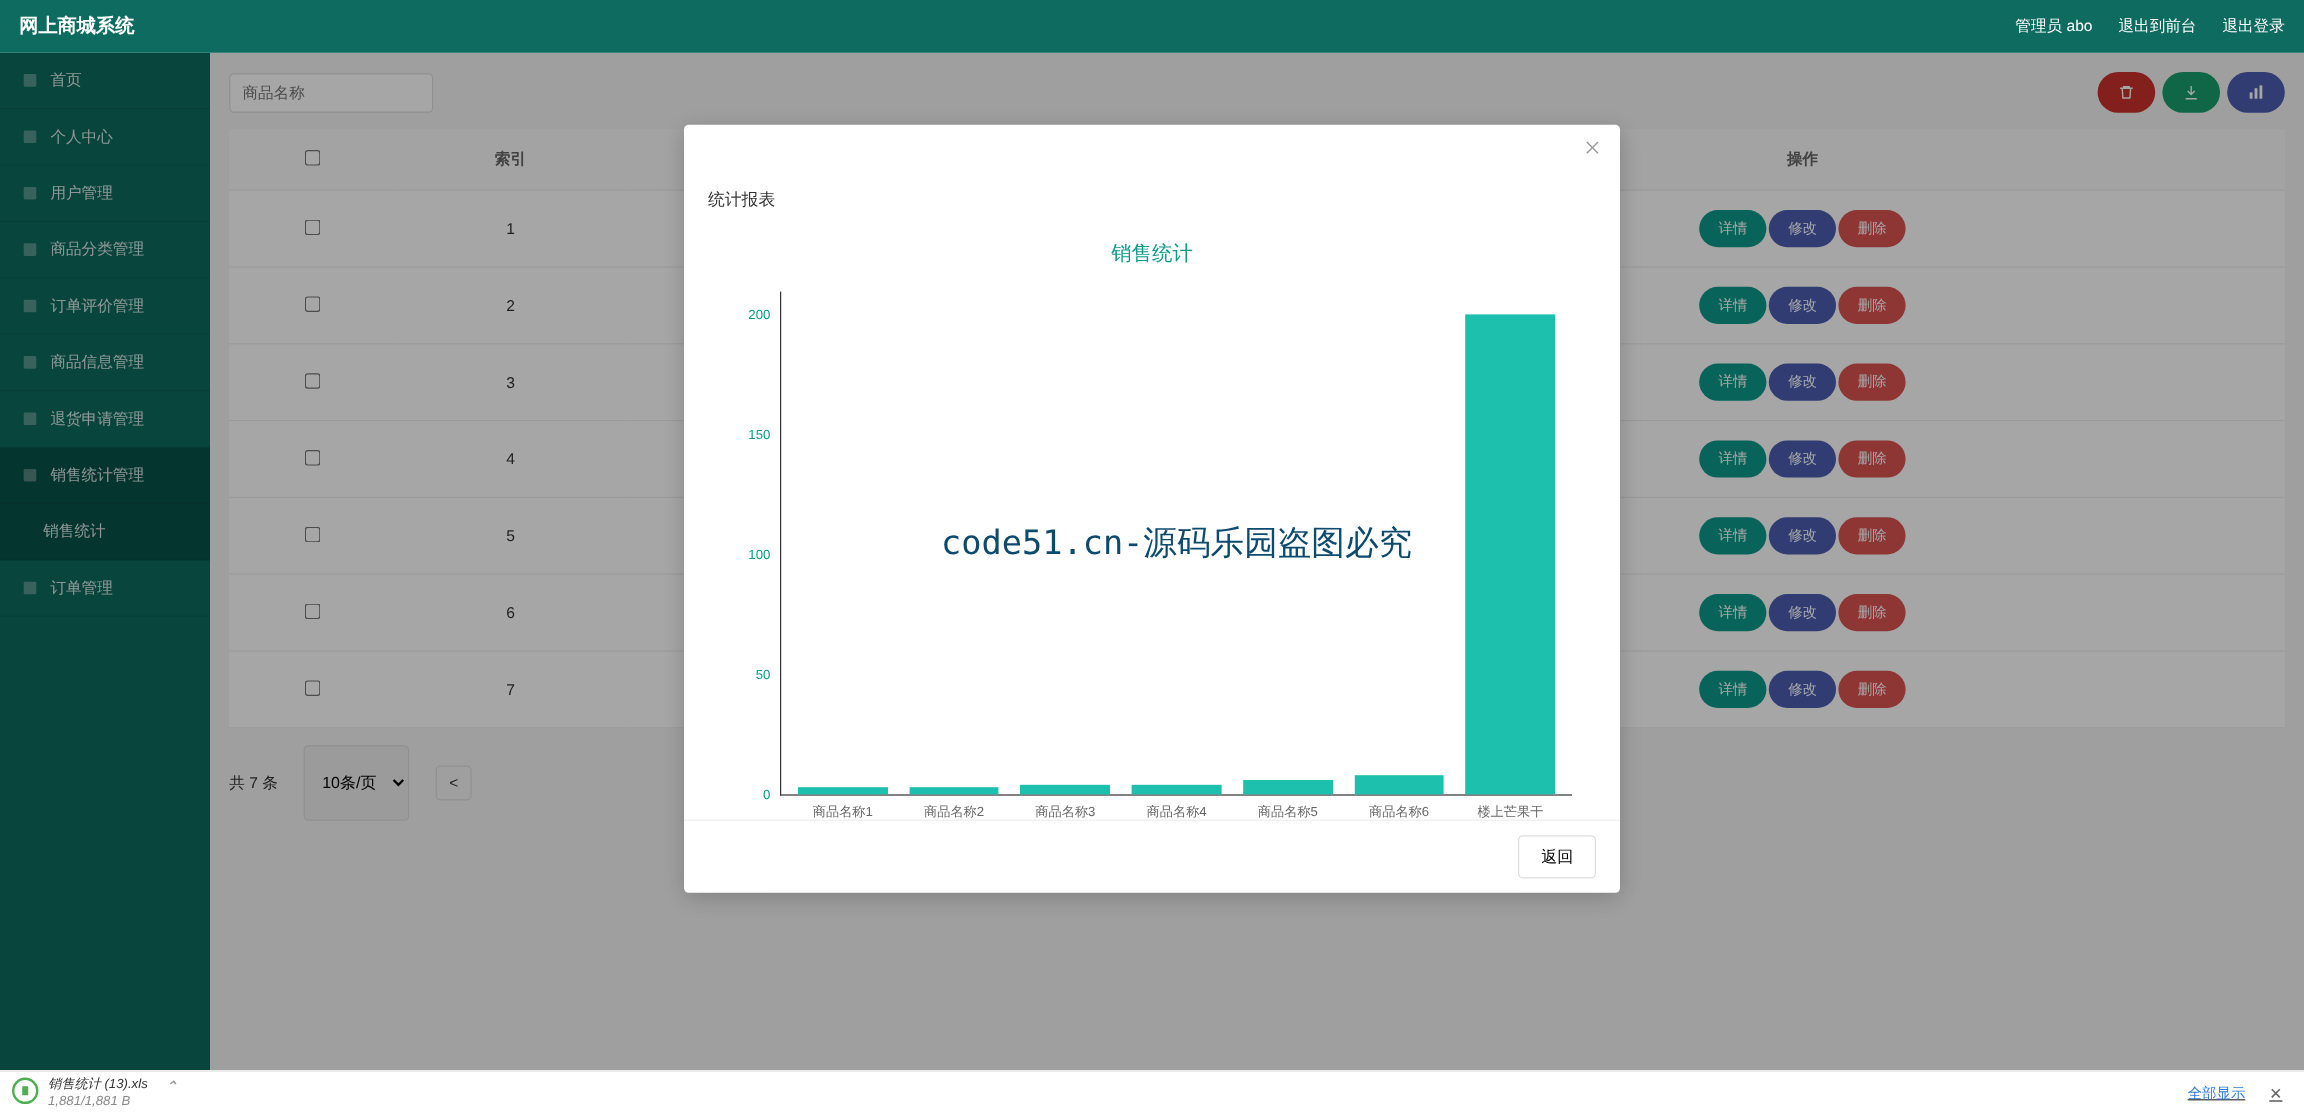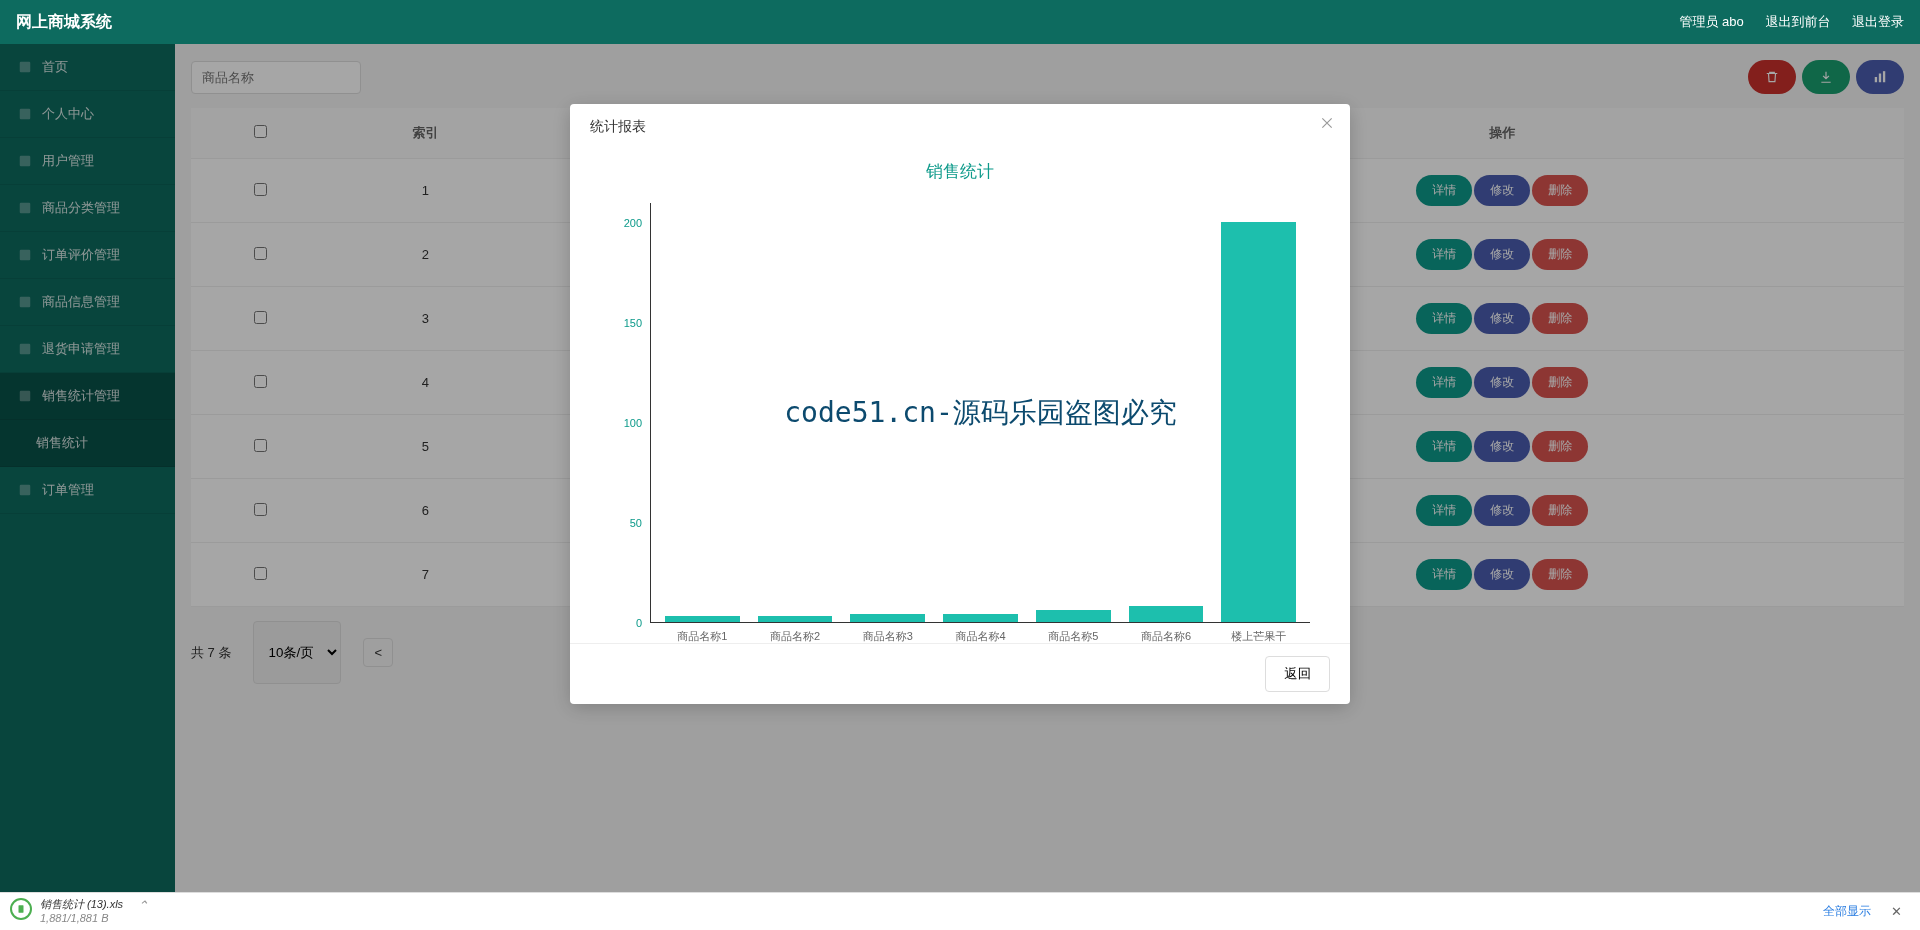--- a/index.html
+++ b/index.html
@@ -46,21 +46,21 @@
 .rbtn-red { background: #d9534f; }
 
 
 .pagination { margin-top: 14px; display: flex; align-items: center; gap: 22px; }
 .pagination select { padding: 22px 10px; border: 1px solid #ddd; border-radius: 4px; }
 .page-arrow { padding: 6px 10px; border: 1px solid #ddd; border-radius: 4px; cursor: pointer; }
 
 
 .overlay { position: fixed; inset: 44px 0 0 0; background: rgba(0,0,0,0.35); display: flex; align-items: flex-start; justify-content: center; padding-top: 60px; }
 .modal { width: 780px; background: #fff; border-radius: 4px; box-shadow: 0 4px 20px rgba(0,0,0,0.2); position: relative; }
-.modal-header { padding: 14px 20px; font-size: 14px; color: #333; }
+.modal-header { padding: 14px 20px; font-size: 14px; color: #333; margin-top: 40px; }
 .modal-close { position: absolute; top: 12px; right: 16px; cursor: pointer; color: #999; font-size: 18px; }
 .modal-body { padding: 10px 40px 20px; }
 .chart-title { text-align: center; color: #0d9a8a; font-size: 17px; margin-bottom: 20px; }
 .chart-area { position: relative; height: 420px; display: flex; }
 .y-axis { width: 40px; position: relative; }
 .y-tick { position: absolute; right: 8px; font-size: 11px; color: #0d9a8a; transform: translateY(50%); }
 .plot { flex: 1; border-left: 1px solid #333; border-bottom: 1px solid #333; position: relative; display: flex; align-items: flex-end; gap: 18px; padding: 0 14px; }
 .bar { width: 100%; background: #1dbfad; }
 .bar-label { font-size: 11px; color: #666; margin-top: 6px; position: absolute; bottom: -22px; width: 80px; text-align: center; transform: translateX(-50%); left: 50%; }
 .bar-col { position: relative; flex: 1; height: 100%; display: flex; align-items: flex-end; justify-content: center; }
@@ -68,21 +68,21 @@
 .back-btn { border: 1px solid #ddd; background: #fff; padding: 8px 18px; border-radius: 4px; cursor: pointer; }
 
 
 .watermark { position: absolute; left: 50%; top: 50%; transform: translate(-50%, -50%); color: #0c4a6e; font-size: 28px; font-family: monospace; z-index: 5; pointer-events: none; white-space: nowrap; }
 
 
 .download-bar { position: fixed; bottom: 0; left: 0; right: 0; height: 38px; background: #fff; border-top: 1px solid #ddd; display: flex; align-items: center; padding: 0 10px; justify-content: space-between; }
 .dl-item { display: flex; align-items: flex-start; gap: 8px; font-style: italic; }
 .dl-icon { width: 22px; height: 22px; border-radius: 50%; border: 2px solid #4caf50; display: flex; align-items: center; justify-content: center; color: #4caf50; font-size: 10px; }
 .dl-text { font-size: 11px; line-height: 1.2; }
-.dl-right { display: flex; align-items: center; gap: 12px; }
+.dl-right { display: flex; align-items: center; gap: 12px; text-decoration: underline; }
 .dl-all { color: #2a7de1; font-size: 12px; cursor: pointer; }
 .dl-close { cursor: pointer; color: #666; padding: 4px 8px; }
 
 
 svg { display: block; }
 </style>
 </head>
 <body>
 
 <div class="header">

